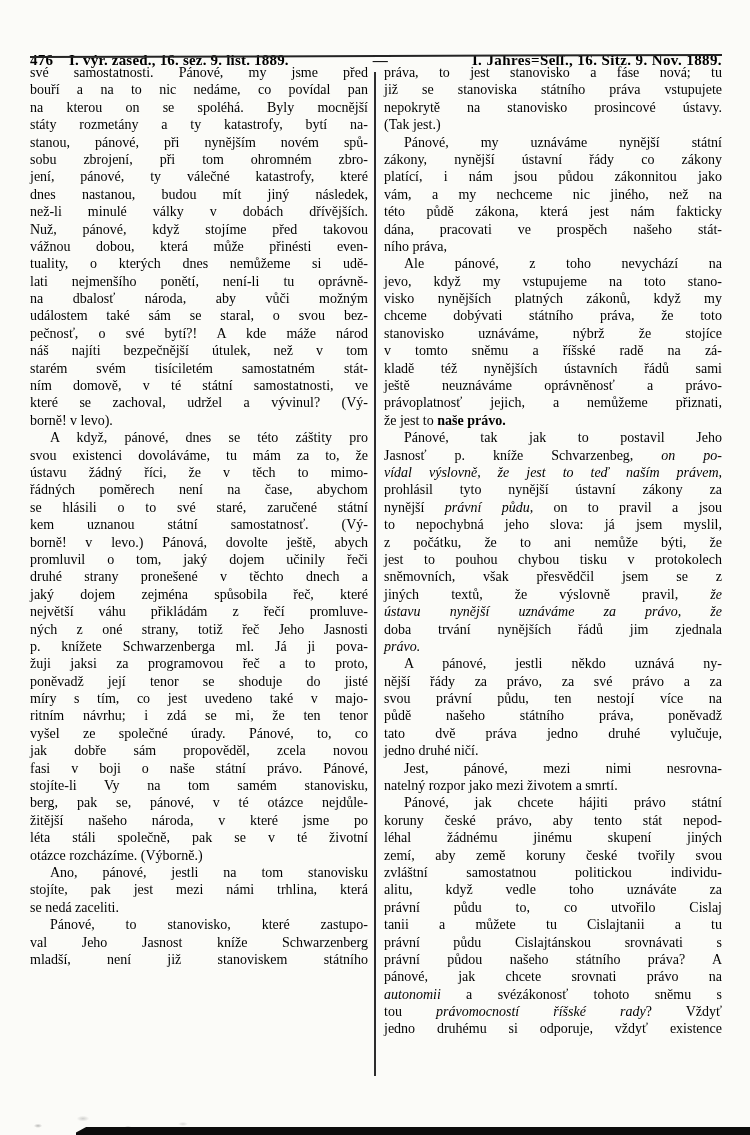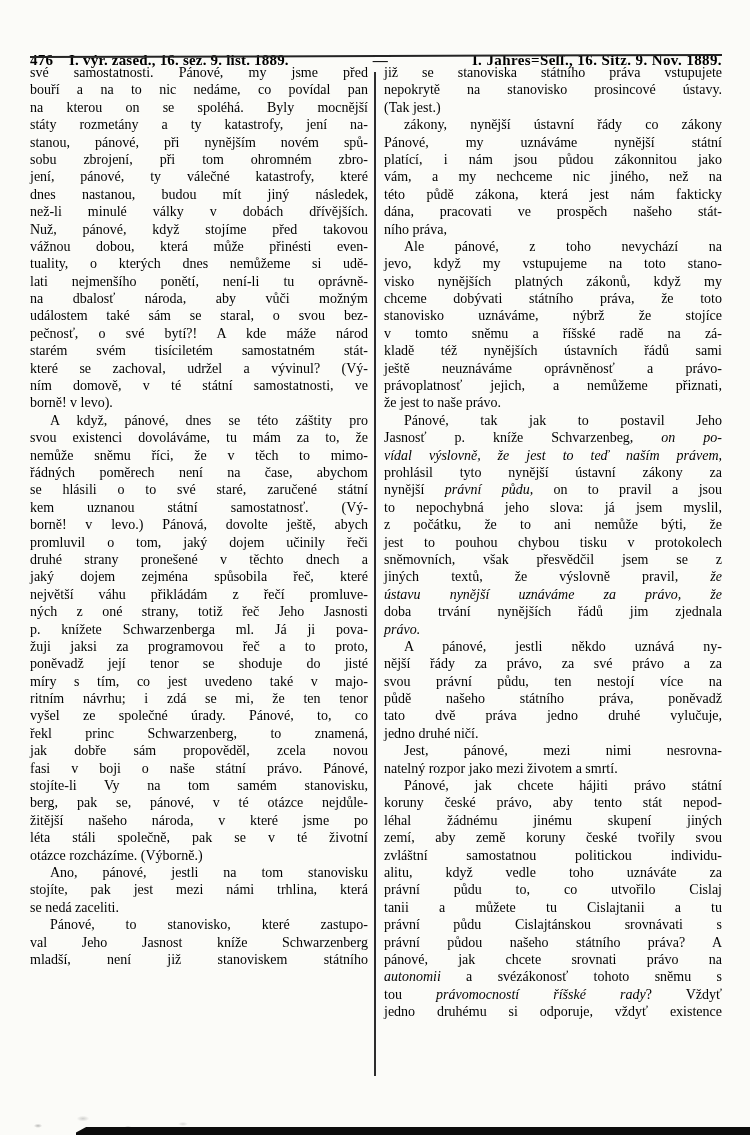--- a/index.html
+++ b/index.html
@@ -39,21 +39,21 @@
   .line {
     text-align:justify;
     text-align-last:justify;
     height:17.4px;
     overflow:visible;
     white-space:nowrap;
   }
   .line.last { text-align-last:left; }
   .paragraph.indent .line:first-child { text-indent:20px; }
   .it { font-style:italic; }
-  .bd { font-weight:normal; }
+  .bd { font-weight:bold; }
   .scan-bar {
     position:absolute; left:76px; bottom:0; width:674px; height:8px;
     background:#0c0c0c;
     clip-path:polygon(0 70%, 1.5% 0, 100% 0, 100% 100%, 0 100%);
   }
   .scan-smudge {
     position:absolute; left:8px; bottom:2px; width:250px; height:36px;
     background:
       radial-gradient(6px 3px at 12% 80%, rgba(60,60,60,.35), transparent 70%),
       radial-gradient(9px 4px at 30% 60%, rgba(80,80,80,.25), transparent 70%),
@@ -76,58 +76,58 @@
     <span class="fraktur">I. Jahres=Seſſ., 16. Sitz. 9. Nov. 1889.</span>
   </div>
 
   <div class="header-rule"></div>
 
   <div class="col col-left">
       <div class="paragraph">
         <div class="line"><span>své samostatnosti. Pánové, my jsme před</span></div>
         <div class="line"><span>bouří a na to nic nedáme, co povídal pan</span></div>
         <div class="line"><span>na kterou on se spoléhá. Byly mocnější</span></div>
-        <div class="line"><span>státy rozmetány a ty katastrofy, jení na-</span></div>
+        <div class="line"><span>státy rozmetány a ty katastrofy, bytí na-</span></div>
         <div class="line"><span>stanou, pánové, při nynějším novém spů-</span></div>
         <div class="line"><span>sobu zbrojení, při tom ohromném zbro-</span></div>
         <div class="line"><span>jení, pánové, ty válečné katastrofy, které</span></div>
         <div class="line"><span>dnes nastanou, budou mít jiný následek,</span></div>
         <div class="line"><span>než-li minulé války v dobách dřívějších.</span></div>
         <div class="line"><span>Nuž, pánové, když stojíme před takovou</span></div>
         <div class="line"><span>vážnou dobou, která může přinésti even-</span></div>
         <div class="line"><span>tuality, o kterých dnes nemůžeme si udě-</span></div>
         <div class="line"><span>lati nejmenšího ponětí, není-li tu oprávně-</span></div>
         <div class="line"><span>na dbalosť národa, aby vůči možným</span></div>
         <div class="line"><span>událostem také sám se staral, o svou bez-</span></div>
         <div class="line"><span>pečnosť, o své bytí?! A kde máže národ</span></div>
+        <div class="line"><span>náš najíti bezpečnější útulek, než v tom</span></div>
         <div class="line"><span>starém svém tisíciletém samostatném stát-</span></div>
+        <div class="line"><span>ním domově, v té státní samostatnosti, ve</span></div>
         <div class="line"><span>které se zachoval, udržel a vývinul? (Vý-</span></div>
-        <div class="line"><span>ním domově, v té státní samostatnosti, ve</span></div>
         <div class="line last"><span>borně! v levo).</span></div>
       </div>
       <div class="paragraph indent">
         <div class="line"><span>A když, pánové, dnes se této záštity pro</span></div>
         <div class="line"><span>svou existenci dovoláváme, tu mám za to, že</span></div>
-        <div class="line"><span>nemůže sněmu říci, že v těch to mimo-</span></div>
+        <div class="line"><span>ústavu žádný říci, že v těch to mimo-</span></div>
         <div class="line"><span>řádných poměrech není na čase, abychom</span></div>
         <div class="line"><span>se hlásili o to své staré, zaručené státní</span></div>
         <div class="line"><span>kem uznanou státní samostatnosť. (Vý-</span></div>
         <div class="line"><span>borně! v levo.) Pánová, dovolte ještě, abych</span></div>
         <div class="line"><span>promluvil o tom, jaký dojem učinily řeči</span></div>
         <div class="line"><span>druhé strany pronešené v těchto dnech a</span></div>
         <div class="line"><span>jaký dojem zejména spůsobila řeč, které</span></div>
         <div class="line"><span>největší váhu přikládám z řečí promluve-</span></div>
         <div class="line"><span>ných z oné strany, totiž řeč Jeho Jasnosti</span></div>
         <div class="line"><span>p. knížete Schwarzenberga ml. Já ji pova-</span></div>
         <div class="line"><span>žuji jaksi za programovou řeč a to proto,</span></div>
         <div class="line"><span>poněvadž její tenor se shoduje do jisté</span></div>
         <div class="line"><span>míry s tím, co jest uvedeno také v majo-</span></div>
         <div class="line"><span>ritním návrhu; i zdá se mi, že ten tenor</span></div>
         <div class="line"><span>vyšel ze společné úrady. Pánové, to, co</span></div>
-        <div class="line"><span>řekl princ Schwarzenberg, to znamená,</span></div>
         <div class="line"><span>jak dobře sám propověděl, zcela novou</span></div>
         <div class="line"><span>fasi v boji o naše státní právo. Pánové,</span></div>
         <div class="line"><span>stojíte-li Vy na tom samém stanovisku,</span></div>
         <div class="line"><span>berg, pak se, pánové, v té otázce nejdůle-</span></div>
         <div class="line"><span>žitější našeho národa, v které jsme po</span></div>
         <div class="line"><span>léta stáli společně, pak se v té životní</span></div>
         <div class="line last"><span>otázce rozcházíme. (Výborně.)</span></div>
       </div>
       <div class="paragraph indent">
         <div class="line"><span>Ano, pánové, jestli na tom stanovisku</span></div>
@@ -138,27 +138,28 @@
         <div class="line"><span>Pánové, to stanovisko, které zastupo-</span></div>
         <div class="line"><span>val Jeho Jasnost kníže Schwarzenberg</span></div>
         <div class="line"><span>mladší, není již stanoviskem státního</span></div>
       </div>
     </div>
 
   <div class="divider"></div>
 
   <div class="col col-right">
       <div class="paragraph">
+        <div class="line"><span>práva, to jest stanovisko a fáse nová; tu</span></div>
         <div class="line"><span>již se stanoviska státního práva vstupujete</span></div>
         <div class="line"><span>nepokrytě na stanovisko prosincové ústavy.</span></div>
         <div class="line last"><span>(Tak jest.)</span></div>
       </div>
       <div class="paragraph indent">
+        <div class="line"><span>Pánové, my uznáváme nynější státní</span></div>
         <div class="line"><span>zákony, nynější ústavní řády co zákony</span></div>
-        <div class="line"><span>Pánové, my uznáváme nynější státní</span></div>
         <div class="line"><span>platící, i nám jsou půdou zákonnitou jako</span></div>
         <div class="line"><span>vám, a my nechceme nic jiného, než na</span></div>
         <div class="line"><span>této půdě zákona, která jest nám fakticky</span></div>
         <div class="line"><span>dána, pracovati ve prospěch našeho stát-</span></div>
         <div class="line last"><span>ního práva,</span></div>
       </div>
       <div class="paragraph indent">
         <div class="line"><span>Ale pánové, z toho nevychází na</span></div>
         <div class="line"><span>jevo, když my vstupujeme na toto stano-</span></div>
         <div class="line"><span>visko nynějších platných zákonů, když my</span></div>

